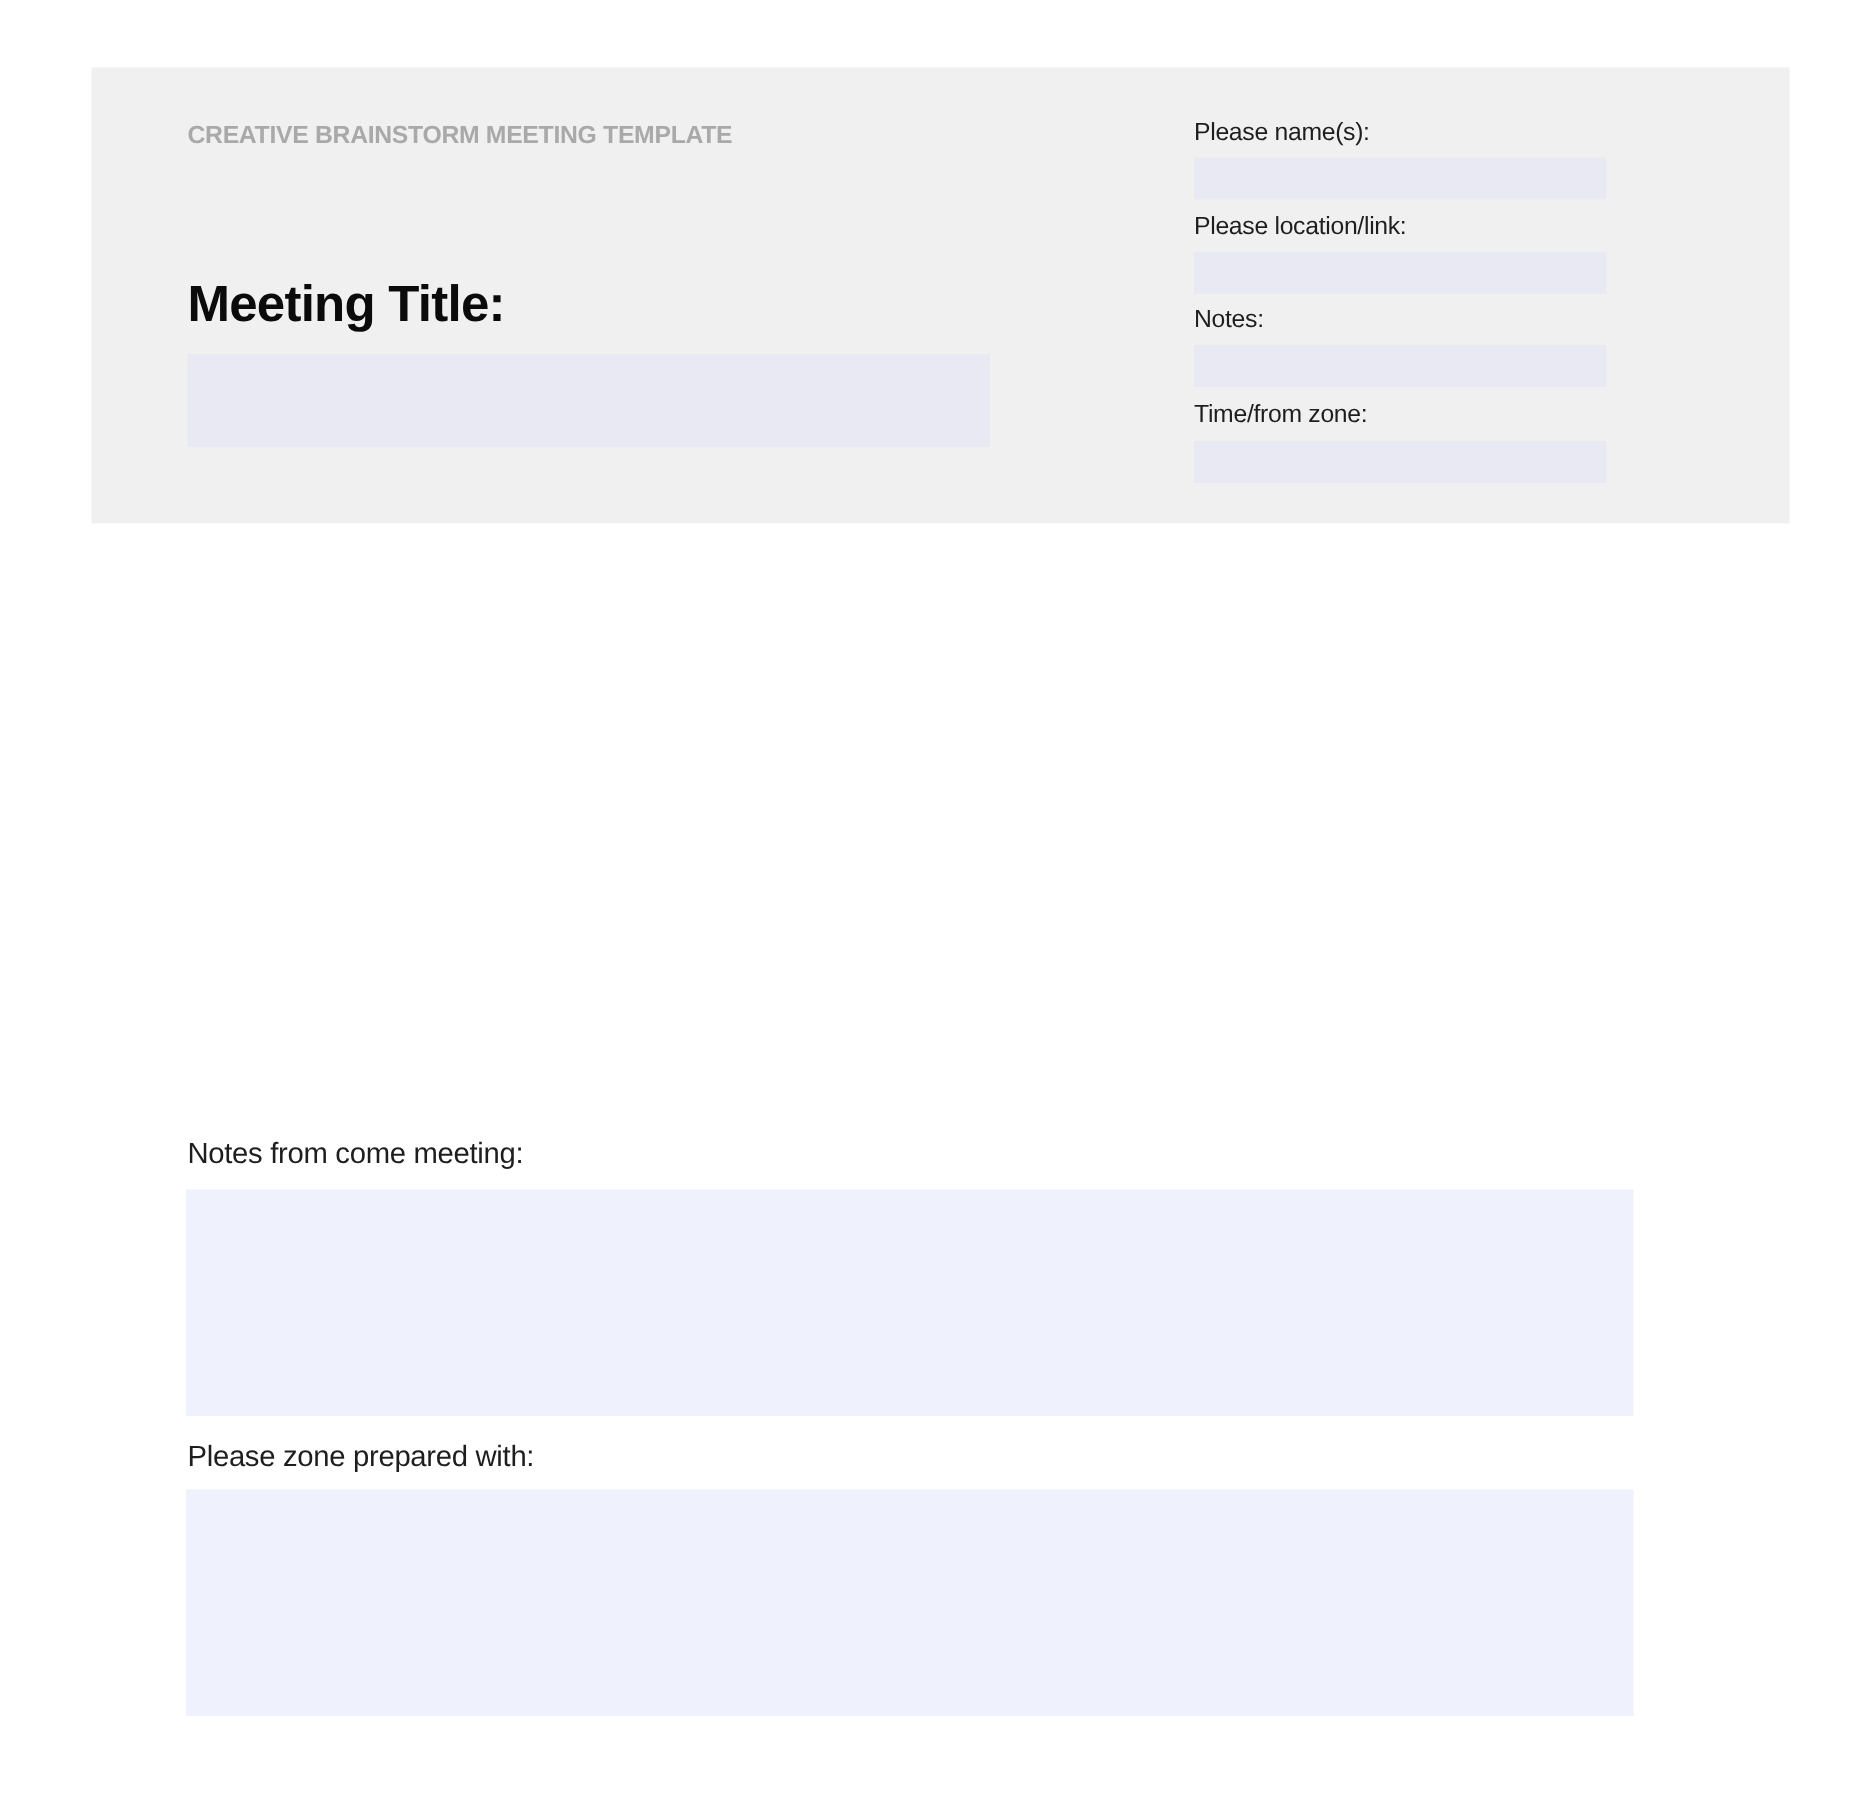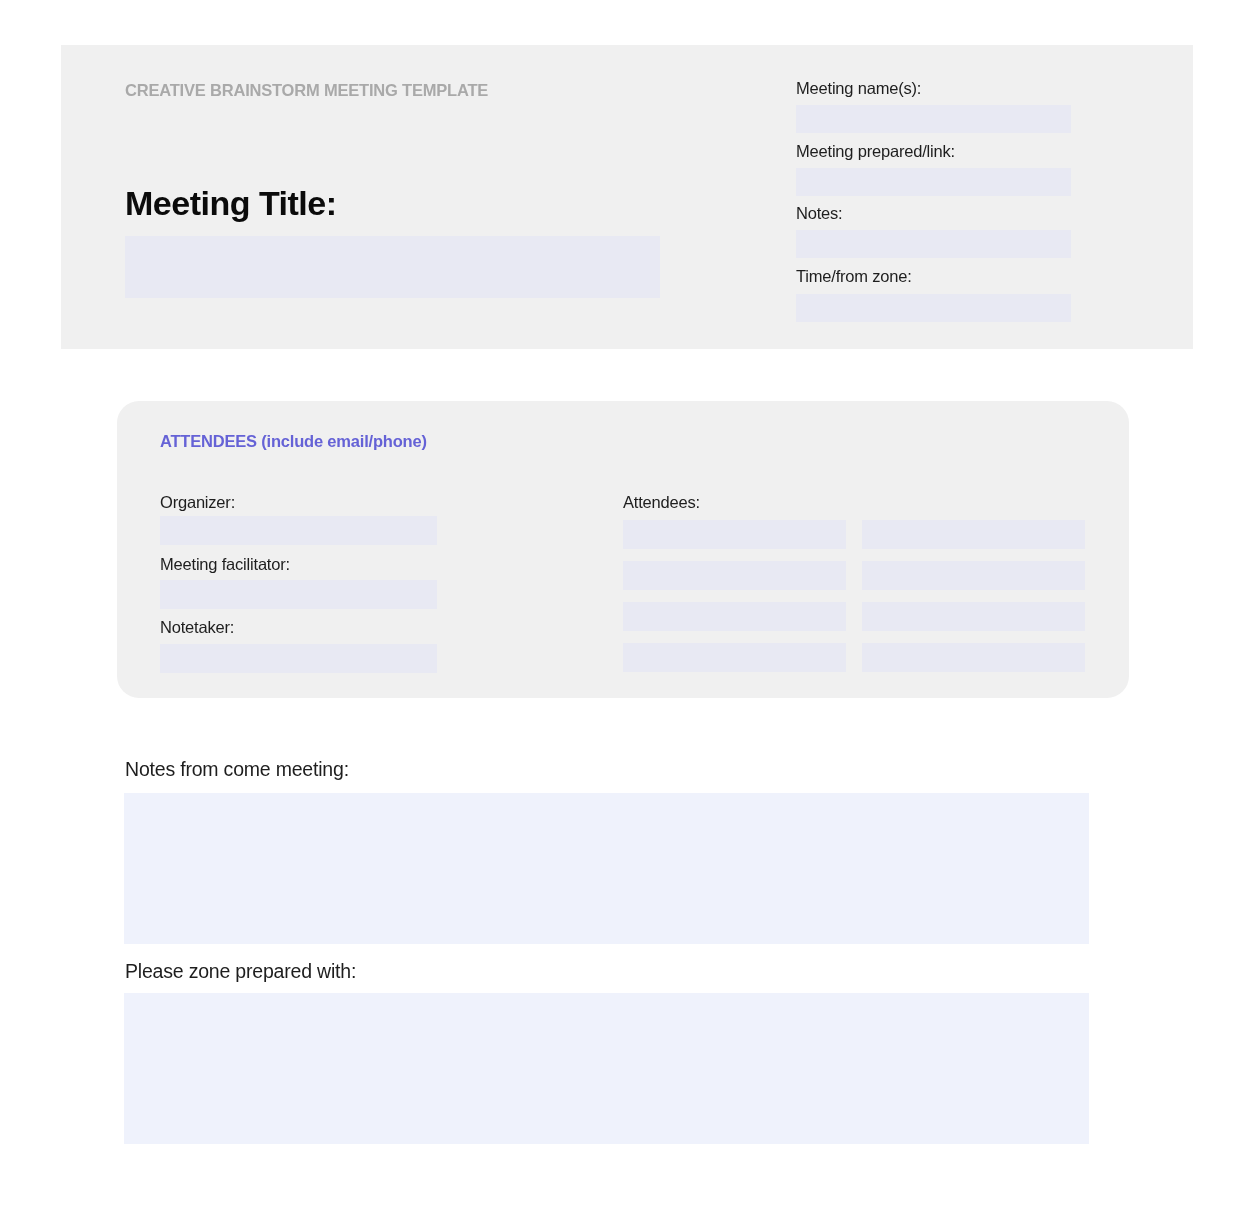--- a/index.html
+++ b/index.html
@@ -144,58 +144,34 @@
 
 <div class="page">
 
   <section class="header-panel">
     <div class="template-subtitle">CREATIVE BRAINSTORM MEETING TEMPLATE</div>
 
     <h1 class="meeting-title-label">Meeting Title:</h1>
     <input class="meeting-title-field" type="text" value="" style="">
 
     <div class="right-col">
-      <div class="meta-label" style="top:34px;">Meeting name(s):</div>
+      <div class="meta-label" style="top:34px;">Please name(s):</div>
       <input class="meta-field" style="top: 60px;" type="text" value="">
 
-      <div class="meta-label" style="top:97px;">Meeting prepared/link:</div>
+      <div class="meta-label" style="top:97px;">Please location/link:</div>
       <input class="meta-field" style="top: 123px;" type="text" value="">
 
       <div class="meta-label" style="top:159px;">Notes:</div>
       <input class="meta-field" style="top: 185px;" type="text" value="">
 
       <div class="meta-label" style="top:222px;">Time/from zone:</div>
       <input class="meta-field" style="top: 249px;" type="text" value="">
     </div>
   </section>
 
-  <section class="attendees-card">
-    <h2 class="attendees-heading">ATTENDEES (include email/phone)</h2>
-
-    <div class="role-label" style="top:92px;">Organizer:</div>
-    <input class="role-field" style="top: 115px;" type="text" value="">
-
-    <div class="role-label" style="top:154px;">Meeting facilitator:</div>
-    <input class="role-field" style="top: 179px;" type="text" value="">
-
-    <div class="role-label" style="top:217px;">Notetaker:</div>
-    <input class="role-field" style="top: 243px;" type="text" value="">
-
-    <div class="attendees-label">Attendees:</div>
-    <div class="attendee-grid">
-      <input class="attendee-field" type="text" value="" style="">
-      <input class="attendee-field" type="text" value="" style="">
-      <input class="attendee-field" type="text" value="" style="">
-      <input class="attendee-field" type="text" value="" style="">
-      <input class="attendee-field" type="text" value="" style="">
-      <input class="attendee-field" type="text" value="" style="">
-      <input class="attendee-field" type="text" value="" style="">
-      <input class="attendee-field" type="text" value="" style="">
-    </div>
-  </section>
 
   <div class="section-label" style="top:758px;">Notes from come meeting:</div>
   <textarea class="big-field" style="top: 793px;"></textarea>
 
   <div class="section-label" style="top:960px;">Please zone prepared with:</div>
   <textarea class="big-field" style="top: 993px;"></textarea>
 
 </div>
 
 </body></html>

